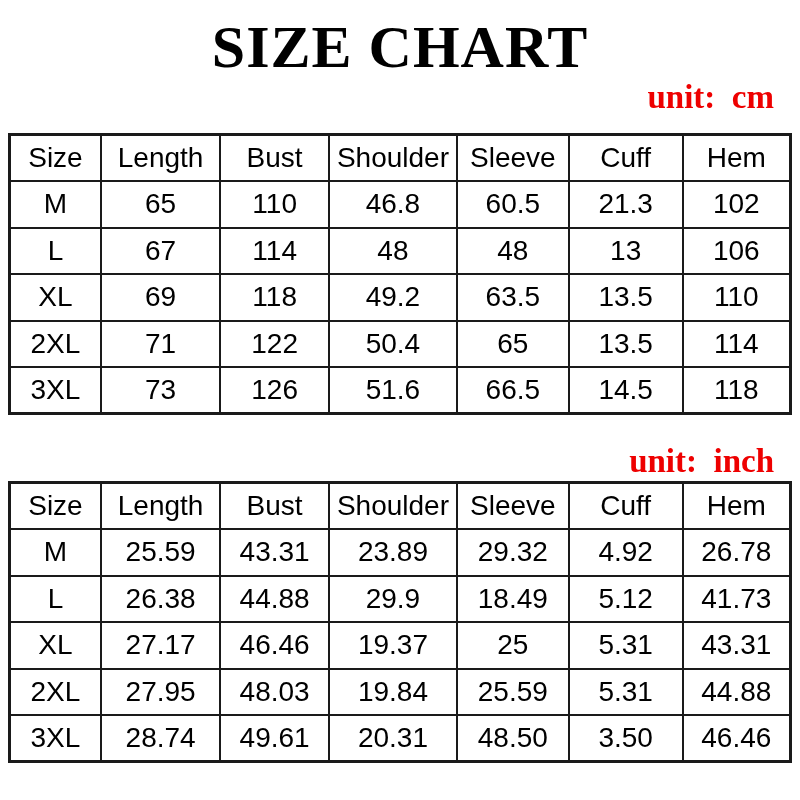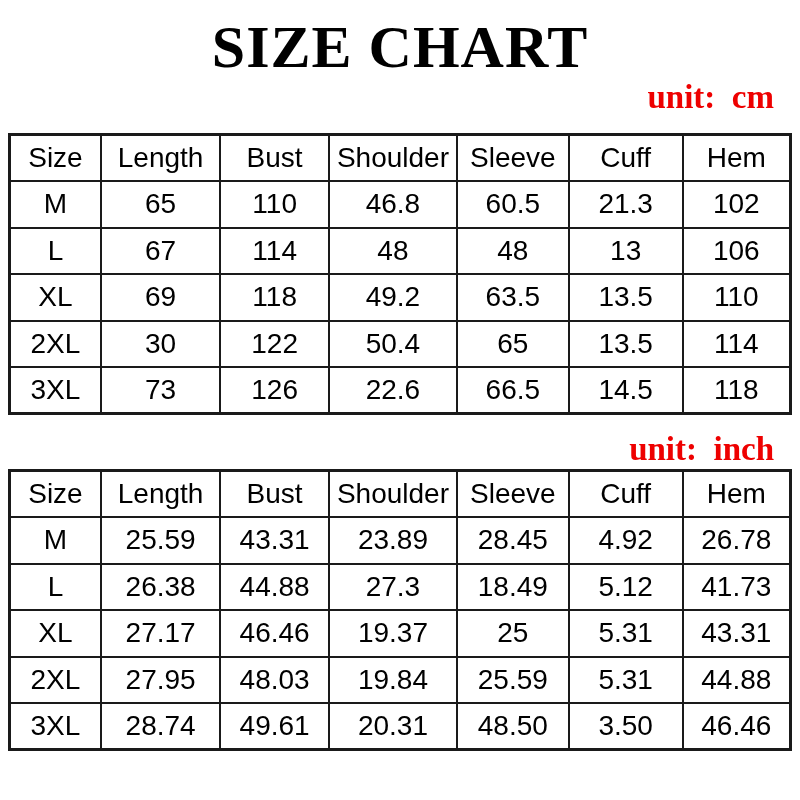--- a/index.html
+++ b/index.html
@@ -31,21 +31,21 @@
     text-align:right;
     padding-right:26px;
     font-family:"Liberation Serif",serif;
     font-weight:bold;
     font-size:33px;
     line-height:1.0;
     color:var(--accent-red);
     white-space:pre;
   }
   .unit-label.first{margin-top:1px;margin-bottom:19px;}
-  .unit-label.second{margin-top:18px;margin-bottom:3px;font-family:Liberation Serif, serif;}
+  .unit-label.second{margin-top:30px;margin-bottom:3px;font-family:Liberation Serif, serif;}
   table.size-table{
     border-collapse:collapse;
     table-layout:fixed;
     width:784px;
     margin:0 auto;
     border:3px solid var(--border);
   }
   table.size-table th,
   table.size-table td{
     border:2px solid var(--border);
@@ -118,32 +118,32 @@
         <td>XL</td>
         <td>69</td>
         <td>118</td>
         <td>49.2</td>
         <td>63.5</td>
         <td>13.5</td>
         <td>110</td>
       </tr>
       <tr>
         <td>2XL</td>
-        <td>30</td>
+        <td>71</td>
         <td>122</td>
         <td>50.4</td>
         <td>65</td>
         <td>13.5</td>
         <td>114</td>
       </tr>
       <tr>
         <td>3XL</td>
         <td>73</td>
         <td>126</td>
-        <td>22.6</td>
+        <td>51.6</td>
         <td>66.5</td>
         <td>14.5</td>
         <td>118</td>
       </tr>
     </tbody>
 </table>
 
 <div class="unit-label second">unit:  inch</div>
 
 <table class="size-table">
@@ -166,29 +166,29 @@
         <th>Cuff</th>
         <th>Hem</th>
       </tr>
     </thead>
   <tbody>
       <tr>
         <td>M</td>
         <td>25.59</td>
         <td>43.31</td>
         <td>23.89</td>
-        <td>28.45</td>
+        <td>29.32</td>
         <td>4.92</td>
         <td>26.78</td>
       </tr>
       <tr>
         <td>L</td>
         <td>26.38</td>
         <td>44.88</td>
-        <td>27.3</td>
+        <td>29.9</td>
         <td>18.49</td>
         <td>5.12</td>
         <td>41.73</td>
       </tr>
       <tr>
         <td>XL</td>
         <td>27.17</td>
         <td>46.46</td>
         <td>19.37</td>
         <td>25</td>

